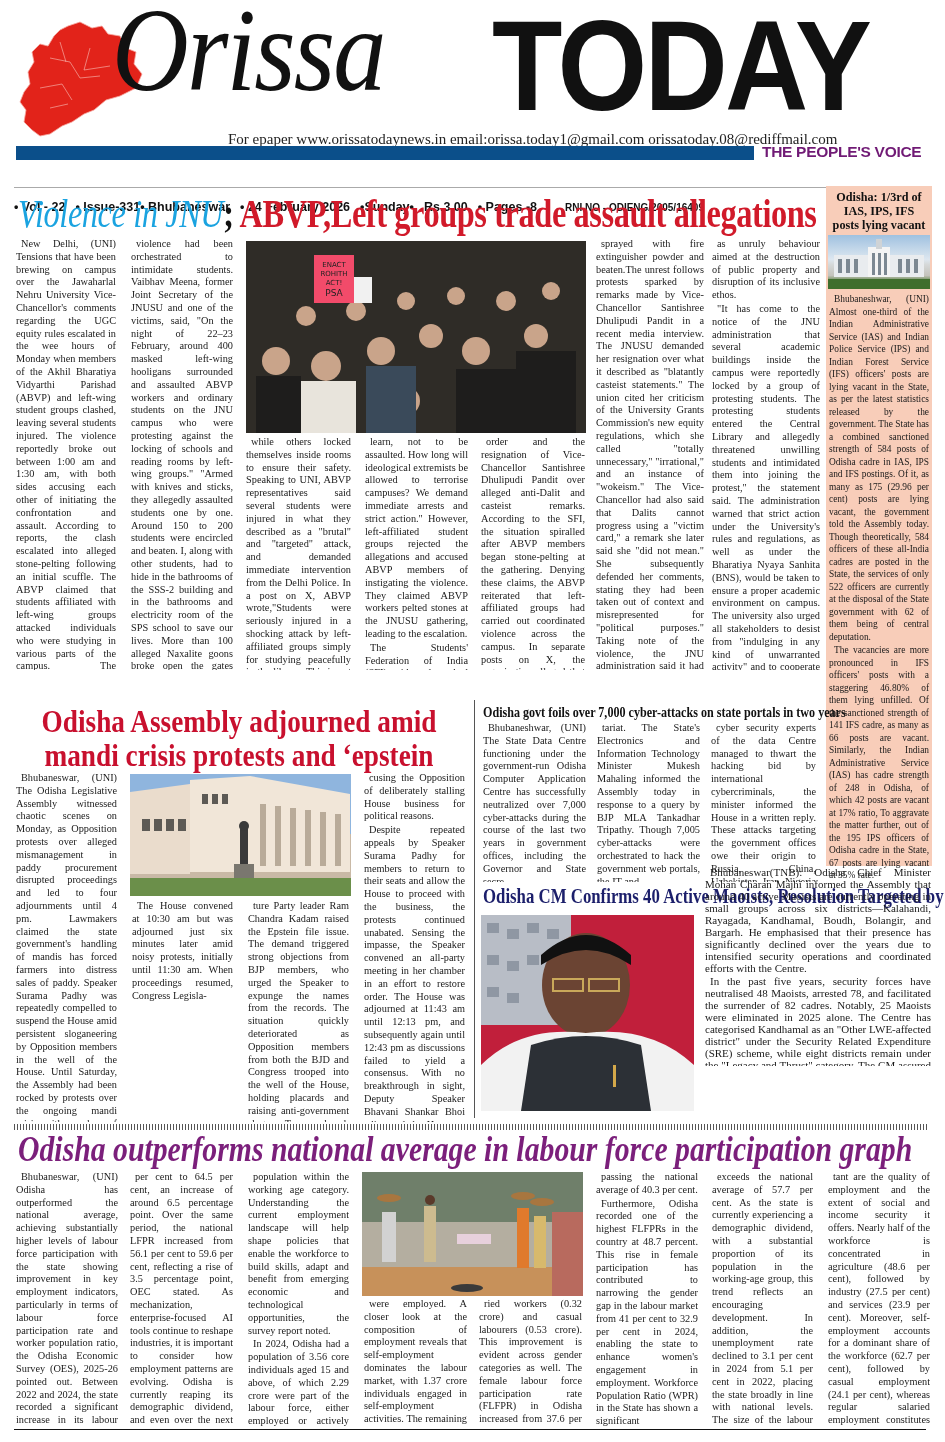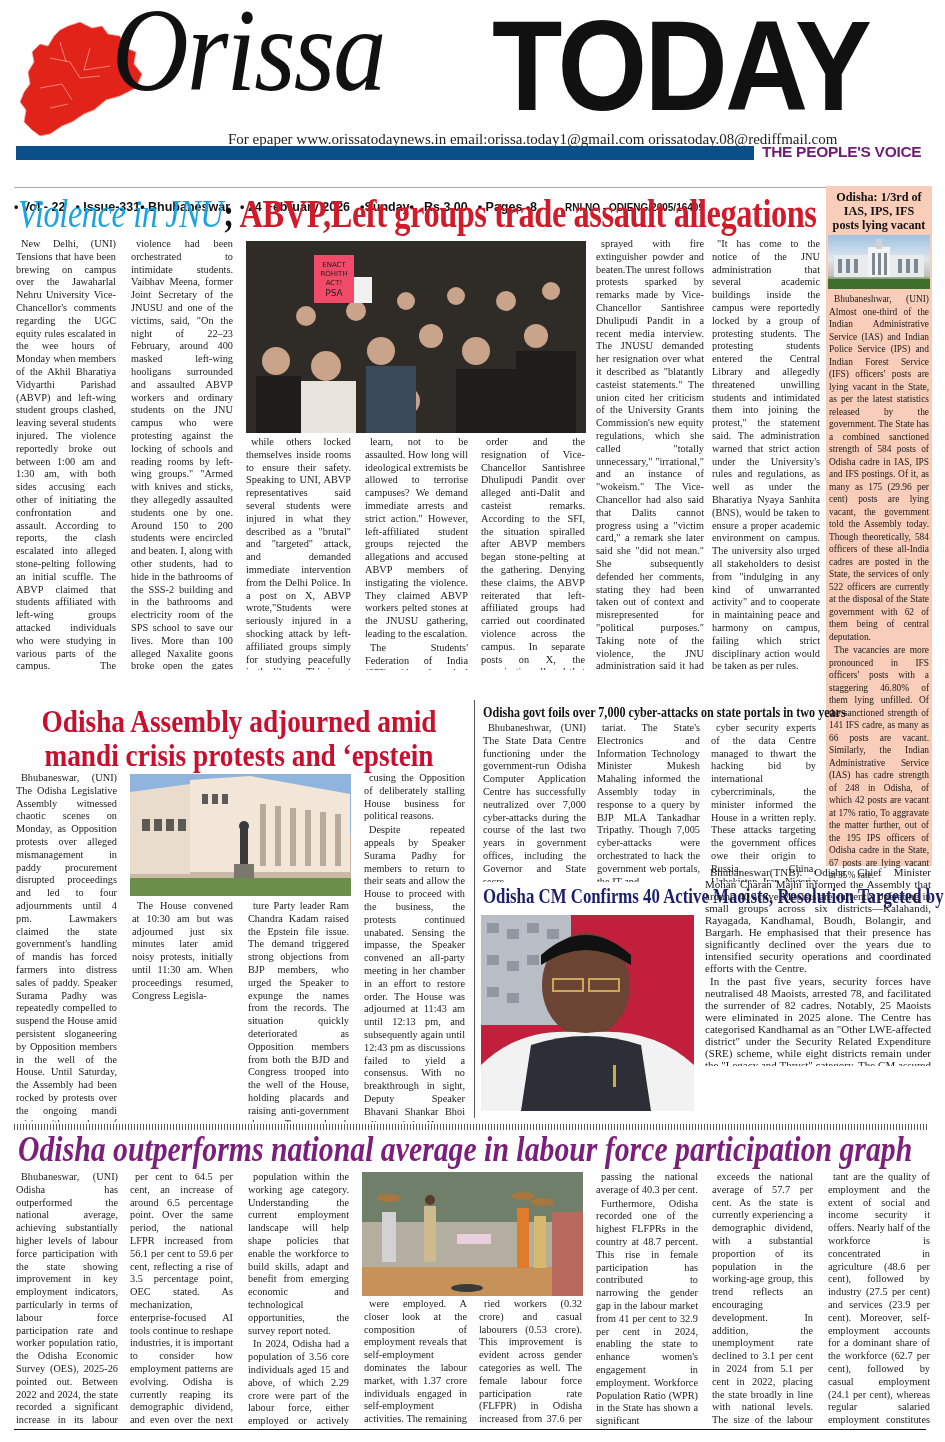--- a/index.html
+++ b/index.html
@@ -125,20 +125,21 @@
   <p>learn, not to be assaulted. How long will ideological extremists be allowed to terrorise campuses? We demand immediate arrests and strict action." However, left-affiliated student groups rejected the allegations and accused ABVP members of instigating the violence. They claimed ABVP workers pelted stones at the JNUSU gathering, leading to the escalation.</p>
   <p>The Students' Federation of India (SFI) said students had gathered following a call by the JNUSU to demand the revocation of an expulsion</p>
 </div>
 <div class="col-text" style="left:481px; top:436px; width:104px; height:234px;">
   <p>order and the resignation of Vice-Chancellor Santishree Dhulipudi Pandit over alleged anti-Dalit and casteist remarks. According to the SFI, the situation spiralled after ABVP members began stone-pelting at the gathering. Denying these claims, the ABVP reiterated that left-affiliated groups had carried out coordinated violence across the campus. In separate posts on X, the organisation alleged that a biotechnology student, Prateek Bhardwaj, was assaulted inside the School of Social Sciences after being</p>
 </div>
 <div class="col-text" style="left:596px; top:238px; width:108px; height:432px;">
   <p>sprayed with fire extinguisher powder and beaten.The unrest follows protests sparked by remarks made by Vice-Chancellor Santishree Dhulipudi Pandit in a recent media interview. The JNUSU demanded her resignation over what it described as "blatantly casteist statements." The union cited her criticism of the University Grants Commission's new equity regulations, which she called "totally unnecessary," "irrational," and an instance of "wokeism." The Vice-Chancellor had also said that Dalits cannot progress using a "victim card," a remark she later said she "did not mean." She subsequently defended her comments, stating they had been taken out of context and misrepresented for "political purposes." Taking note of the violence, the JNU administration said it had taken "very serious cognisance" of the disturbing incidents. In a statement, the university condemned what it described</p>
 </div>
 <div class="col-text" style="left:712px; top:238px; width:108px; height:432px;">
+  <p>as unruly behaviour aimed at the destruction of public property and disruption of its inclusive ethos.</p>
   <p>"It has come to the notice of the JNU administration that several academic buildings inside the campus were reportedly locked by a group of protesting students. The protesting students entered the Central Library and allegedly threatened unwilling students and intimidated them into joining the protest," the statement said. The administration warned that strict action under the University's rules and regulations, as well as under the Bharatiya Nyaya Sanhita (BNS), would be taken to ensure a proper academic environment on campus. The university also urged all stakeholders to desist from "indulging in any kind of unwarranted activity" and to cooperate in maintaining peace and harmony on campus, failing which strict disciplinary action would be taken as per rules.</p>
 </div>
 
 <aside class="sidebar">
   <div class="sidebar-title">Odisha: 1/3rd of IAS, IPS, IFS posts lying vacant</div>
   <div class="photo" style="position:relative; left:2px; width:102px; height:54px; background: linear-gradient(180deg,#9fc1e0 0%,#dde7f0 45%,#d5d8d8 55%,#c4c3bc 75%,#4c7a33 88%,#3c6b2a 100%);">
     <svg width="102" height="54" viewBox="0 0 102 54">
       <rect x="6" y="20" width="90" height="22" fill="#e9ecef"></rect>
       <rect x="40" y="12" width="22" height="30" fill="#f4f4f4"></rect>
       <rect x="48" y="4" width="6" height="10" fill="#cfd3d6"></rect>

